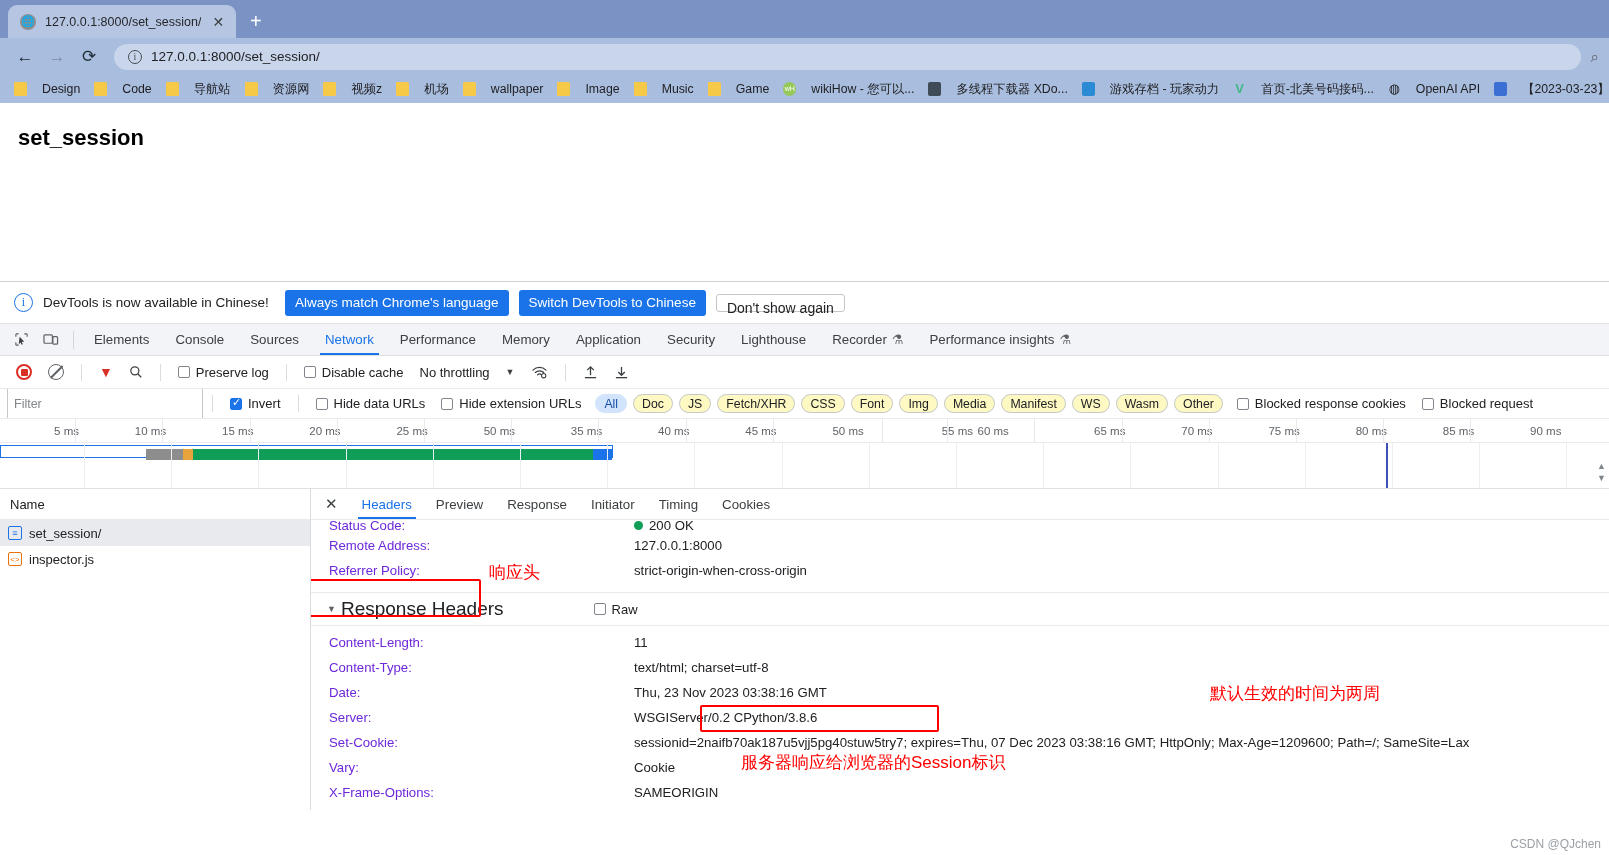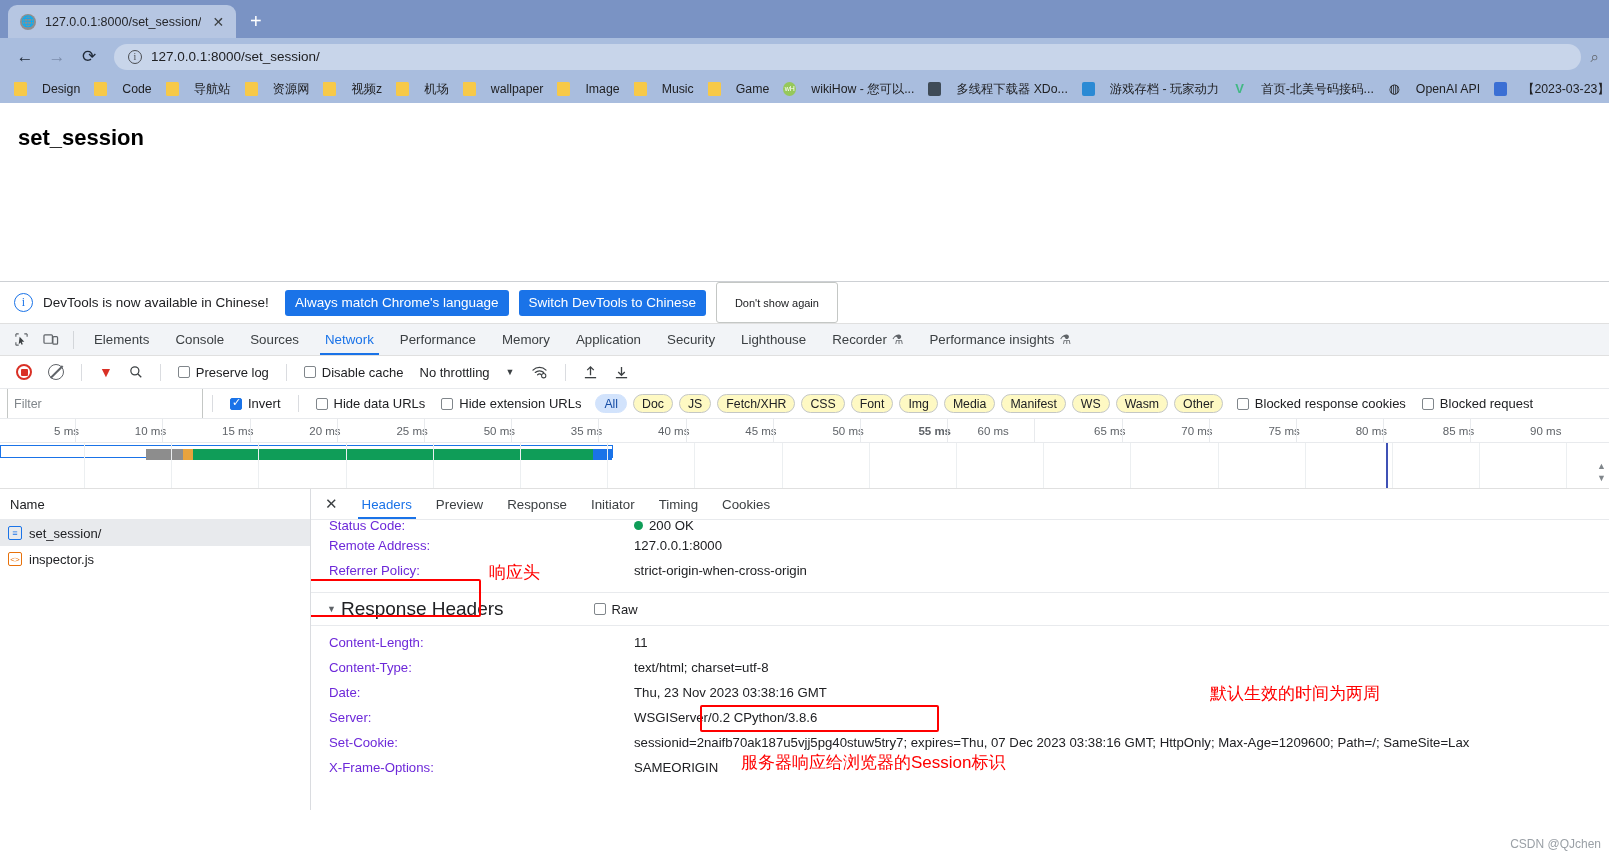--- a/index.html
+++ b/index.html
@@ -107,22 +107,22 @@
     justify-content:center; font-family:"Liberation Serif", serif;
     flex:0 0 auto;
   }
   .banner-text { font-size:13.5px; color:#202124; margin-right:6px; }
   .btn-primary {
     background:#1a73e8; color:#fff; border:none; border-radius:3px;
     font-size:13.5px; padding:5px 10px; font-family:inherit; height:26px;
   }
   .btn-ghost {
     background:#fff; color:#202124; border:1px solid #c4c7c5;
-    border-radius:3px; font-size:11px; padding:5px 18px;
-    font-family:inherit; height:41px;
+    border-radius:3px; font-size:14px; padding:5px 10px;
+    font-family:inherit; height:18px;
   }
 
   .dt-tabs {
     height:32px; display:flex; align-items:center; gap:0;
     border-bottom:1px solid #e0e0e0; background:#f2f4f7; padding-left:6px;
   }
   .dt-icobtn {
     width:30px; height:28px; display:flex; align-items:center;
     justify-content:center; color:#5f6368;
   }
@@ -545,21 +545,21 @@
           <div class="ov-tick" style="left: 84px;">5 ms</div>
           <div class="ov-tick" style="left: 171.2px;">10 ms</div>
           <div class="ov-tick" style="left: 258.4px;">15 ms</div>
           <div class="ov-tick" style="left: 345.6px;">20 ms</div>
           <div class="ov-tick" style="left: 432.8px;">25 ms</div>
           <div class="ov-tick" style="left: 520px;">50 ms</div>
           <div class="ov-tick" style="left: 607.2px;">35 ms</div>
           <div class="ov-tick" style="left: 694.4px;">40 ms</div>
           <div class="ov-tick" style="left: 781.6px;">45 ms</div>
           <div class="ov-tick" style="left: 868.8px;">50 ms</div>
-          <div class="ov-tick" style="left: 956px; font-weight: bold;">55 ms</div>
+          <div class="ov-tick" style="left: 978px;">55 ms</div>
           <div class="ov-tick" style="left: 1043.2px; text-align: center;">60 ms</div>
           <div class="ov-tick" style="left: 1130.4px;">65 ms</div>
           <div class="ov-tick" style="left: 1217.6px;">70 ms</div>
           <div class="ov-tick" style="left: 1304.8px;">75 ms</div>
           <div class="ov-tick" style="left: 1392px;">80 ms</div>
           <div class="ov-tick" style="left: 1479.2px;">85 ms</div>
           <div class="ov-tick" style="left: 1566.4px;">90 ms</div>
         </div>
       <div class="ov-bars" id="ov-bars">
         <div class="ov-band" style="width:613px;">
@@ -662,20 +662,24 @@
               </div>
               <div class="hdr-row">
                 <span class="hdr-k">Server:</span>
                 <span class="hdr-v">WSGIServer/0.2 CPython/3.8.6</span>
               </div>
               <div class="hdr-row">
                 <span class="hdr-k">Set-Cookie:</span>
                 <span class="hdr-v"><span>sessionid=</span><span>2naifb70ak187u5vjj5pg40stuw5try7;</span><span> expires=Thu, 07 Dec 2023 03:38:16 GMT; HttpOnly; Max-Age=1209600; Path=/; SameSite=Lax</span></span>
               </div>
               <div class="hdr-row">
+                <span class="hdr-k">Vary:</span>
+                <span class="hdr-v">Cookie</span>
+              </div>
+              <div class="hdr-row">
                 <span class="hdr-k">X-Frame-Options:</span>
                 <span class="hdr-v">SAMEORIGIN</span>
               </div>
             </div>
         </div>
 
         <div class="annot-box" style="left:-2px; top:90px; width:172px; height:38px;"></div>
         <span class="annot-txt big" style="left:178px; top:72px;">响应头</span>
 
         <div class="annot-box" style="left:389px; top:216px; width:239px; height:27px;"></div>

